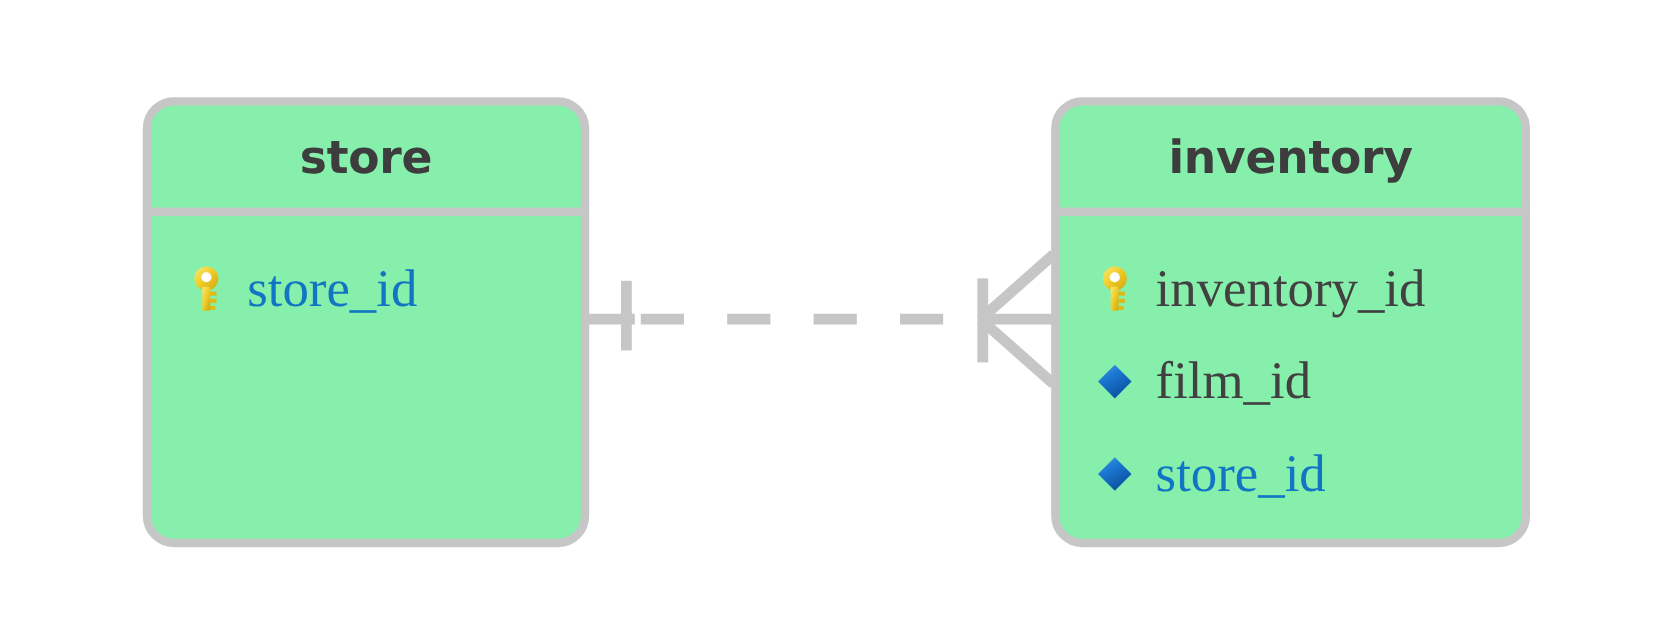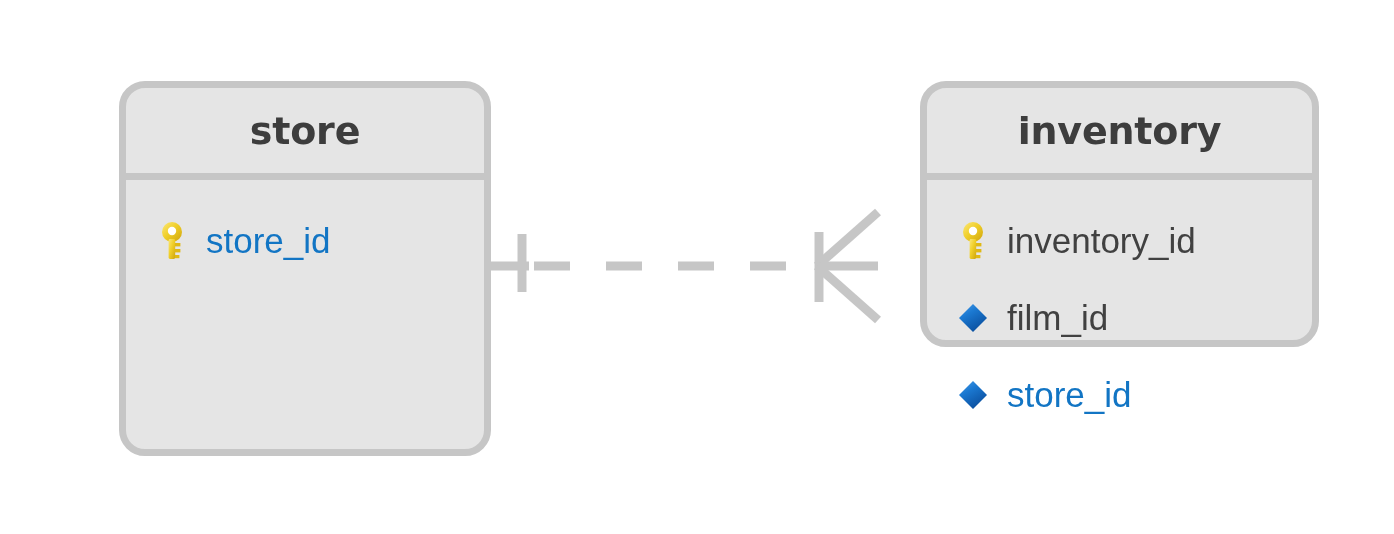--- a/index.html
+++ b/index.html
@@ -15,21 +15,21 @@
     width: 1394px;
     height: 534px;
     background: #ffffff;
     overflow: hidden;
   }
 
   
   .entity {
     position: absolute;
     box-sizing: border-box;
-    background: #e5e5e5;
+    background: #86efac;
     border: 7px solid #c6c6c6;
     border-radius: 26px;
     text-align: right;
   }
   .entity-header {
     position: relative;
     box-sizing: border-box;
     height: 92px;
     border-bottom: 7px solid #c6c6c6;
     display: flex;
@@ -61,22 +61,22 @@
   .field-icon {
     width: 40px;
     height: 44px;
     flex: 0 0 40px;
     position: relative;
     display: flex;
     align-items: center;
     justify-content: center;
   }
   .field-name {
-    font-family: Liberation Sans, sans-serif;
-    font-size: 35px;
+    font-family: Liberation Serif, serif;
+    font-size: 44px;
     font-weight: normal;
     color: #414141;
     line-height: 1;
     margin-left: 14px;
     white-space: nowrap;
   }
   .field-name.key-link {
     color: #1275c4;
   }
 
@@ -135,21 +135,21 @@
             <rect x="16" y="34" width="4.4" height="3.2" fill="#e0b915"></rect>
           </svg>
         </span>
         <span class="field-name key-link">store_id</span>
       </div>
 
 
     </div>
   </div>
 
-  <div class="entity" style="left:920px; top:81px; width:399px; height:266px;">
+  <div class="entity" style="left:876px; top:81px; width:399px; height:375px;">
     <div class="entity-header">
       <span class="entity-title">inventory</span>
     </div>
     <div class="entity-body">
 
       <div class="field-row">
         <span class="field-icon">
           <svg width="26" height="40" viewBox="0 0 26 40" xmlns="http://www.w3.org/2000/svg">
             <defs>
               <linearGradient id="keyg2" x1="0" y1="0" x2="1" y2="1">

